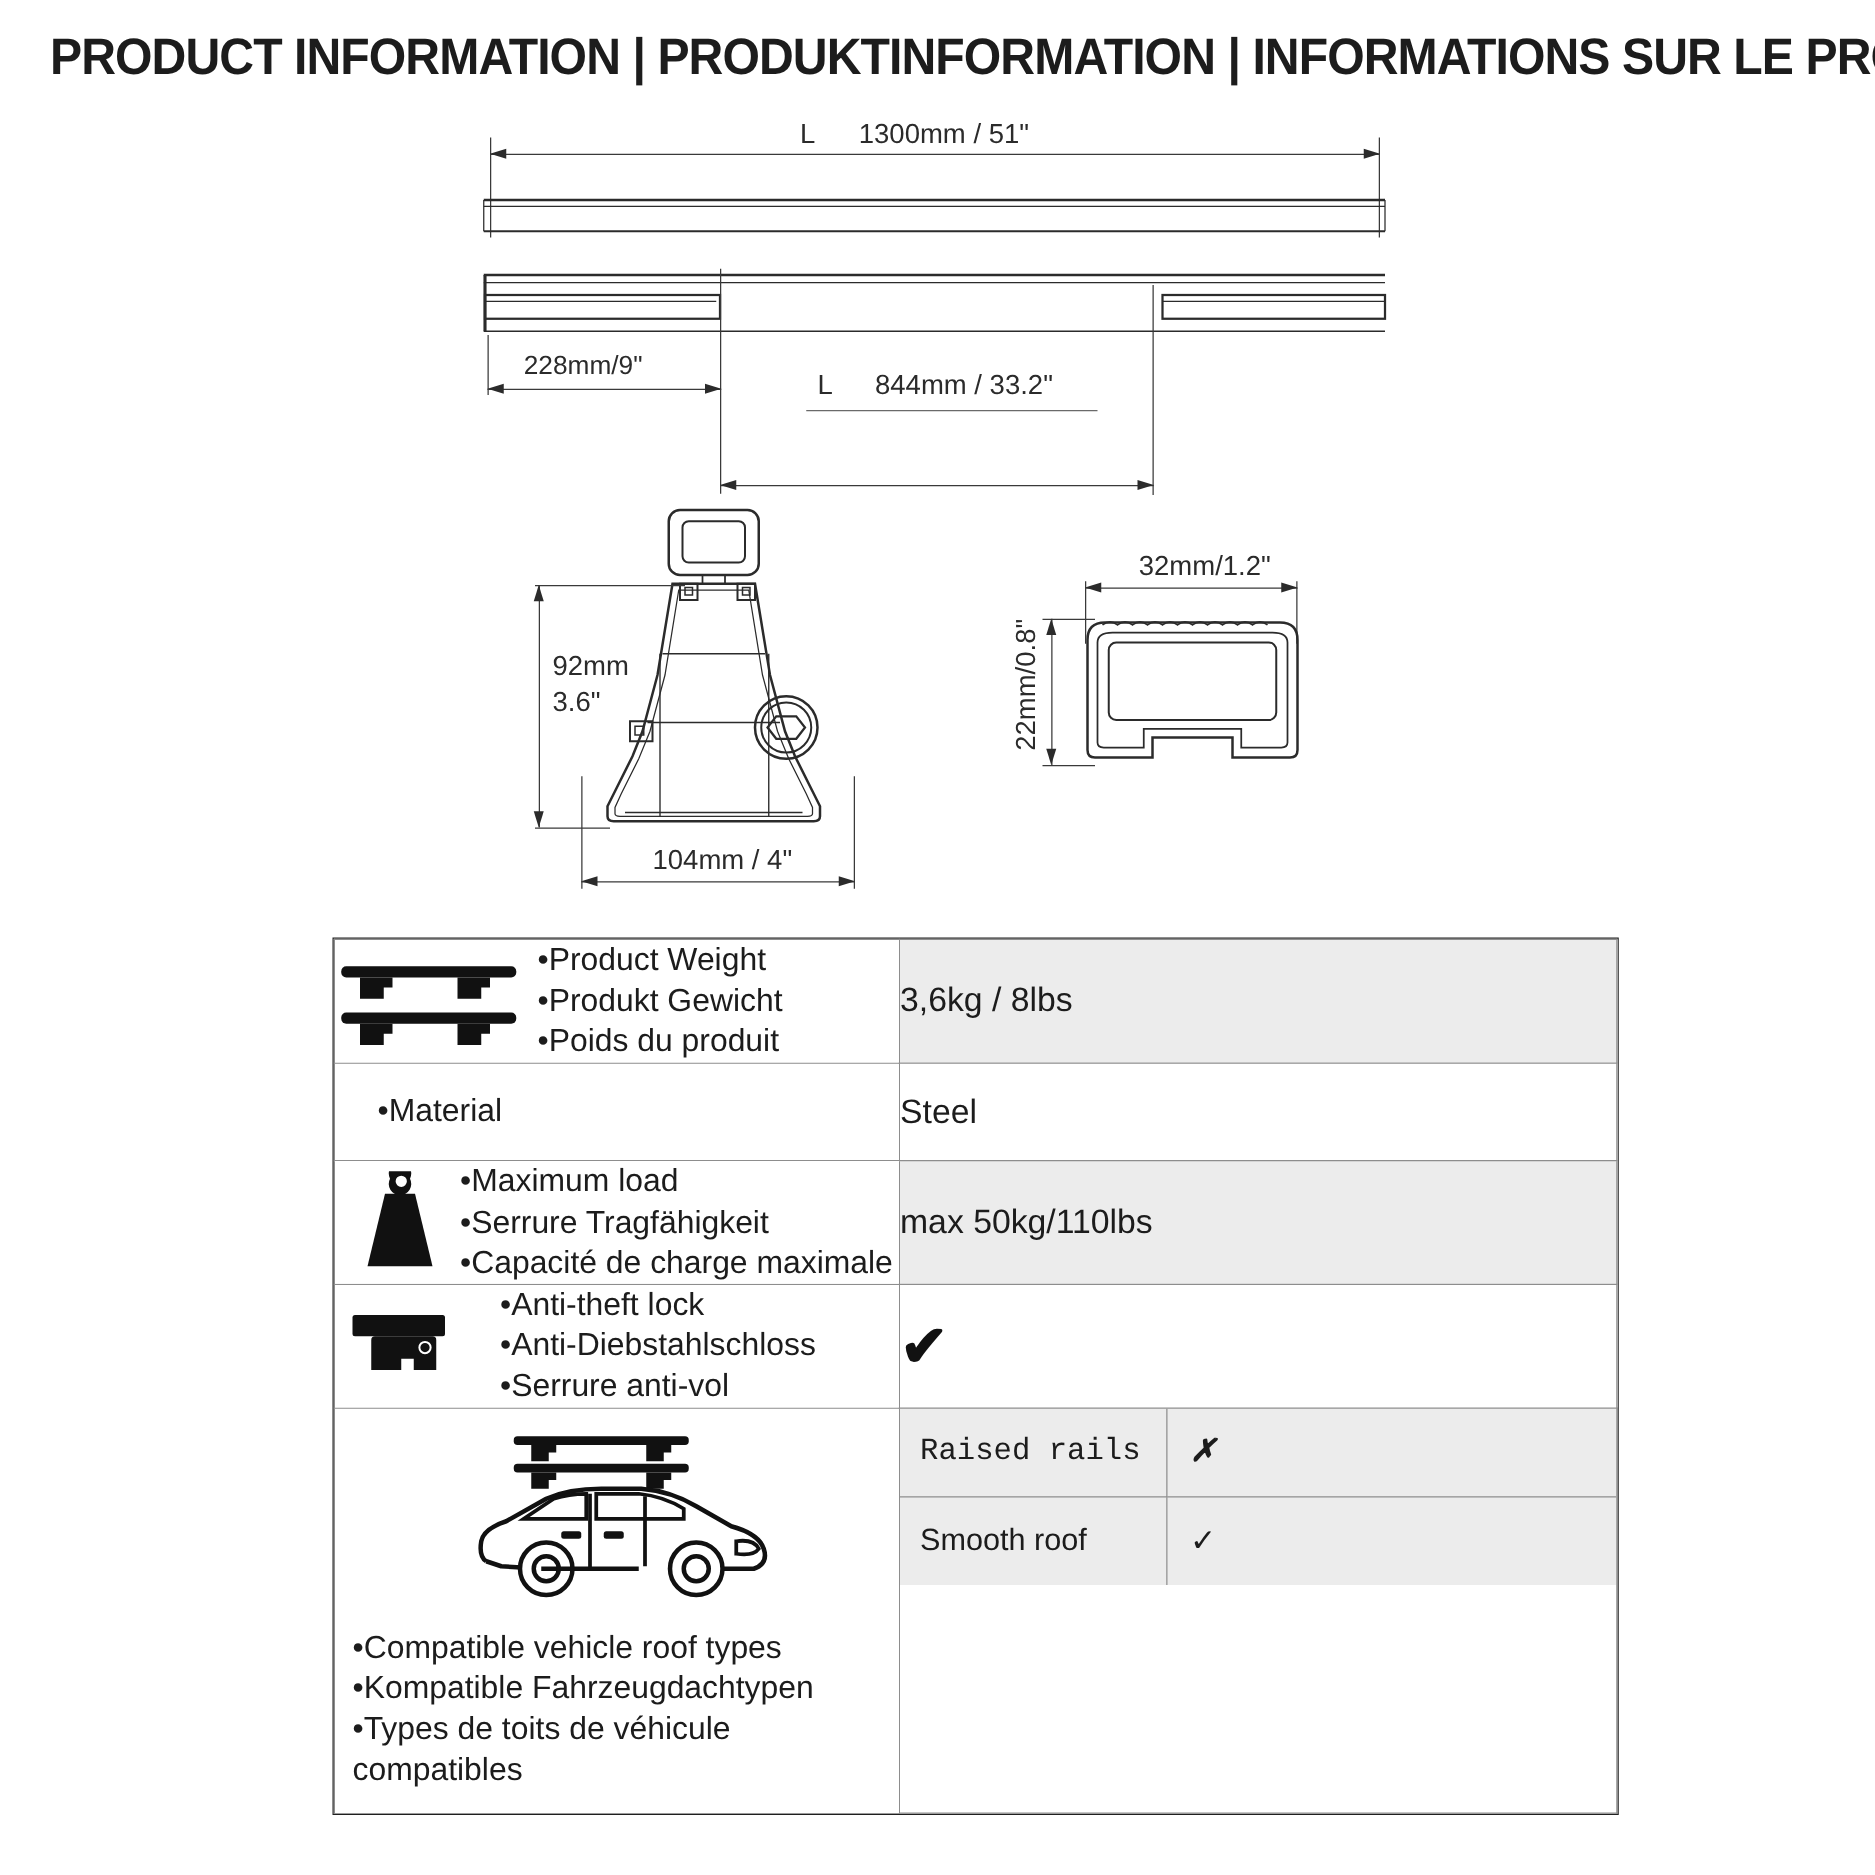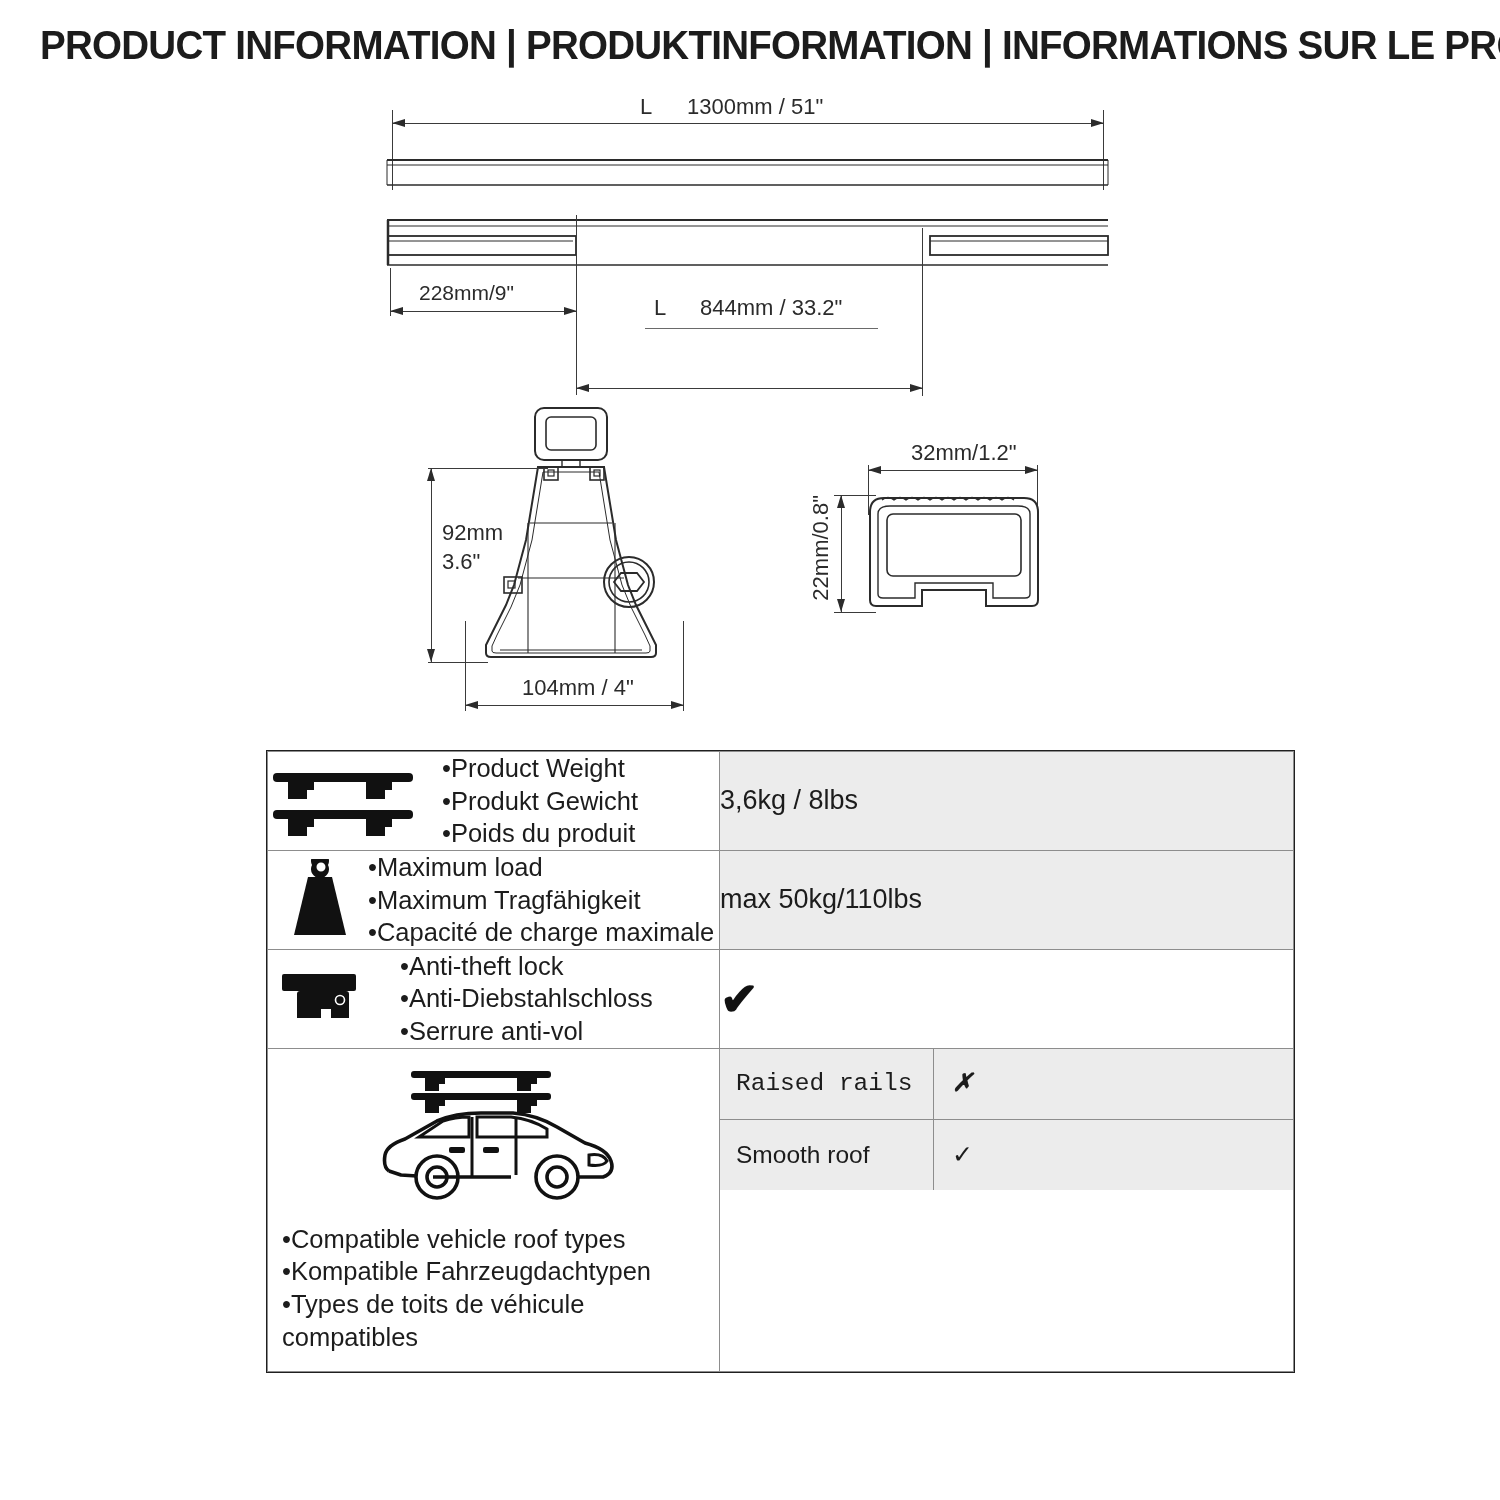--- a/index.html
+++ b/index.html
@@ -146,21 +146,21 @@
     font-size: 25.5px;
     line-height: 1.28;
     color: #1c1c1c;
     white-space: nowrap;
   }
   .label-list div { white-space: nowrap; }
 
   .row-flex {
     display: flex;
     align-items: center;
-    gap: 24px;
+    gap: 12px;
   }
   .icon-box {
     flex: 0 0 auto;
     display: flex;
     align-items: center;
     justify-content: center;
   }
 
   .check-mark {
     font-size: 46px;
@@ -361,36 +361,44 @@
             <div class="label-list">
               <div>•Product Weight</div>
               <div>•Produkt Gewicht</div>
               <div>•Poids du produit</div>
             </div>
           </div>
         </td>
         <td class="cell-right shaded">3,6kg / 8lbs</td>
       </tr>
 
+      <tr>
+        <td class="cell-left plain" style="height:78px;">
+          <div class="label-list" style="padding-left:34px;">
+            <div>•Material</div>
+          </div>
+        </td>
+        <td class="cell-right plain">Steel</td>
+      </tr>
 
       <tr>
         <td class="cell-left plain">
           <div class="row-flex" style="gap:10px;">
             <div class="icon-box" style="padding-left:14px;">
               <svg width="76" height="82" viewBox="0 0 76 82">
                 <g fill="#111">
                   <path d="M30 6 a9 9 0 1 1 16 0 a9 9 0 1 1 -16 0 z
                            M34.5 8 a4.5 4.5 0 1 0 9 0 a4.5 4.5 0 1 0 -9 0 z" fill-rule="evenodd"></path>
                   <path d="M26 18 L50 18 L64 76 L12 76 Z"></path>
                 </g>
               </svg>
             </div>
             <div class="label-list">
               <div>•Maximum load</div>
-              <div>•Maximum Tragfähigkeit</div>
+              <div>•Serrure Tragfähigkeit</div>
               <div>•Capacité de charge maximale</div>
             </div>
           </div>
         </td>
         <td class="cell-right shaded">max 50kg/110lbs</td>
       </tr>
 
       <tr>
         <td class="cell-left plain">
           <div class="row-flex" style="gap:36px;">

